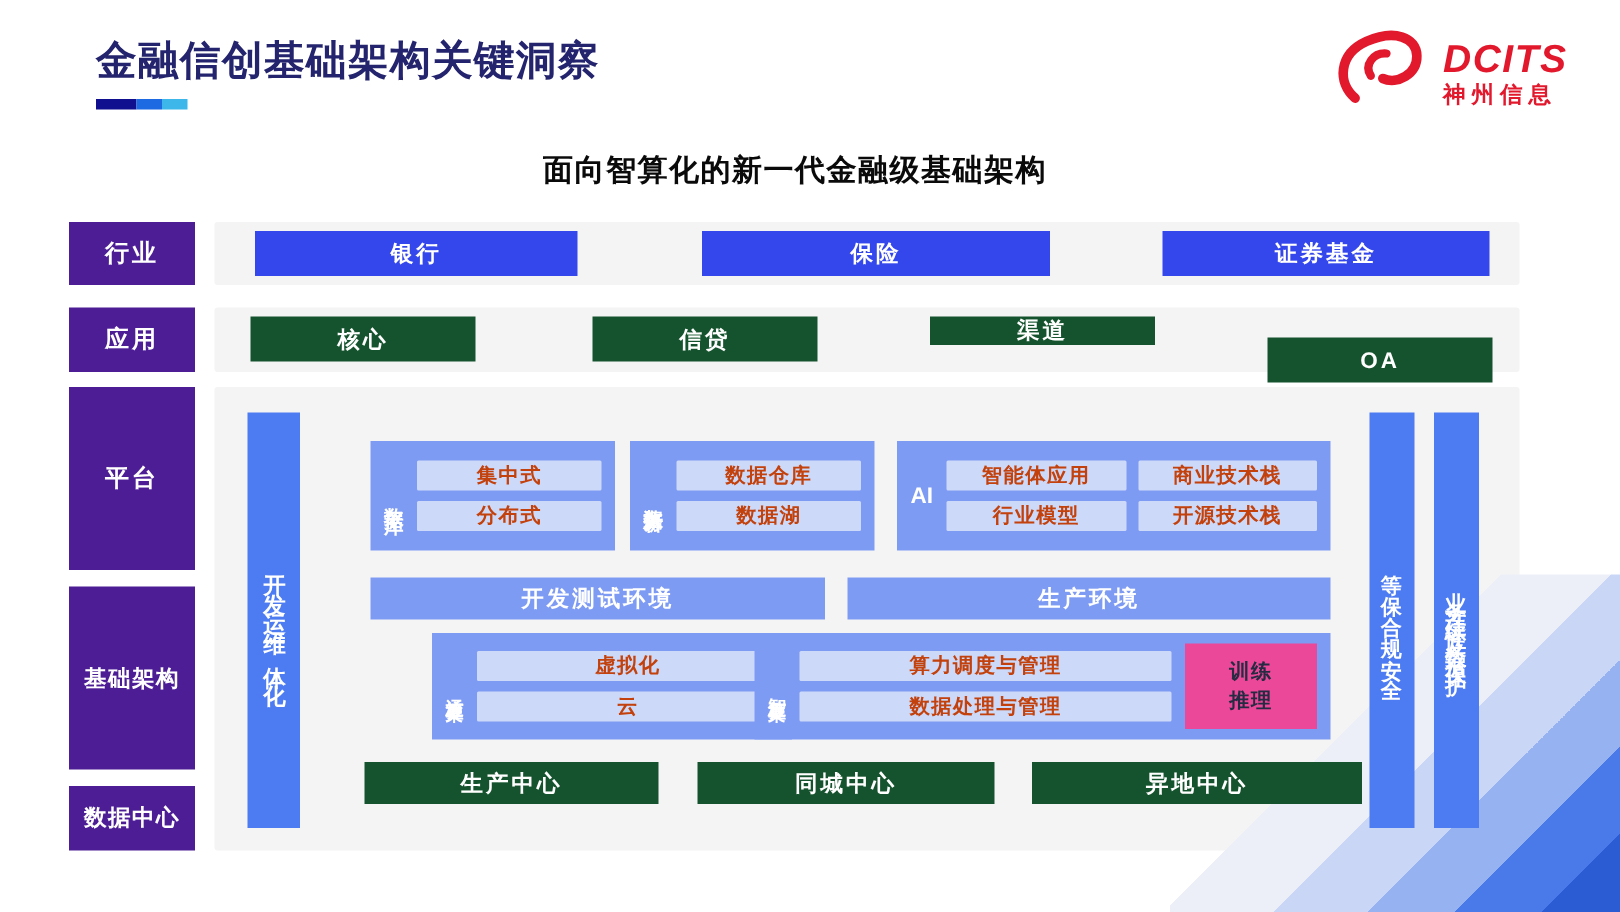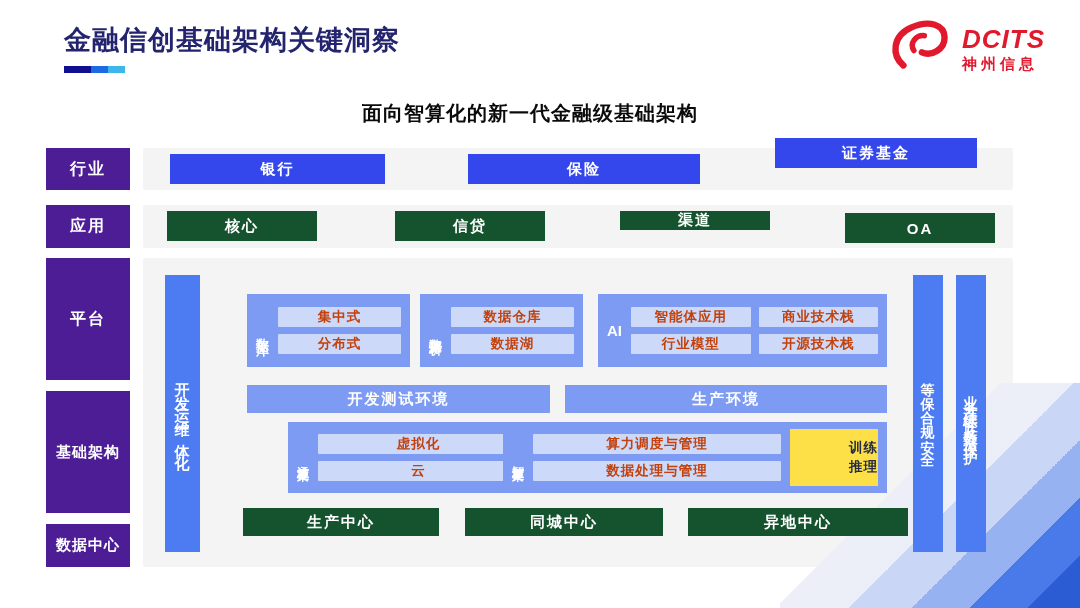--- a/index.html
+++ b/index.html
@@ -30,21 +30,21 @@
   
   .vbar{background:#4c7bf2;color:#fff;font-weight:700;display:flex;align-items:center;justify-content:center;z-index:3;}
   .vtext{writing-mode:vertical-rl;line-height:1;}
   
   .group{background:#7e9bf3;display:flex;align-items:center;padding:7px 9px;gap:9px;box-sizing:border-box;z-index:2;}
   .vlabel{color:#fff;font-weight:700;font-size:13px;writing-mode:vertical-rl;letter-spacing:2px;line-height:1;}
   .hlabel{color:#fff;font-weight:700;font-size:15px;}
   .col{display:flex;flex-direction:column;gap:7px;flex:1;justify-content:center;}
   .grid2{display:grid;grid-template-columns:1fr 1fr;gap:7px 8px;flex:1;}
   .pale{background:#cdd9f8;color:#c2410c;font-weight:700;font-size:13.5px;height:20px;display:flex;align-items:center;justify-content:center;border-radius:1px;letter-spacing:1px;}
-  .sidebox{background:#fde047;color:#242b42;font-weight:700;font-size:13.5px;width:88px;align-self:stretch;display:flex;flex-direction:column;align-items:flex-end;justify-content:center;line-height:1.35;letter-spacing:1px;}
+  .sidebox{background:#ec4899;color:#242b42;font-weight:700;font-size:13.5px;width:88px;align-self:stretch;display:flex;flex-direction:column;align-items:center;justify-content:center;line-height:1.35;letter-spacing:1px;}
   
   .stripes{right:0;bottom:0;width:300px;height:225px;z-index:1;
     background:linear-gradient(135deg,rgba(255,255,255,0) 42%,#eceff8 42%,#eceff8 56%,#c9d6f6 56%,#c9d6f6 68%,#96b2f1 68%,#96b2f1 79%,#4a79ea 79%,#4a79ea 90%,#2b5cd4 90%);}
   .z2{z-index:2;}
 </style>
 </head>
 <body>
 
 <div class="canvas">
 
@@ -75,26 +75,26 @@
   <div class="abs navy sb" style="top:524px;height:43px;font-size:15px;letter-spacing:1px;">数据中心</div>
 
   <div class="abs gray" style="top:148px;height:42px;"></div>
   <div class="abs gray" style="top:205px;height:43px;"></div>
   <div class="abs gray" style="top:258px;height:309px;"></div>
 
   <div class="abs stripes"></div>
 
   <div class="abs btn deep z2" style="left:170px;top:154px;width:215px;height:30px;">银行</div>
   <div class="abs btn deep z2" style="left:468px;top:154px;width:232px;height:30px;">保险</div>
-  <div class="abs btn deep z2" style="left:775px;top:138px;width:202px;height:30px;">证券基金</div>
+  <div class="abs btn deep z2" style="left:775px;top:154px;width:218px;height:30px;">证券基金</div>
 
   <div class="abs btn blue z2" style="left:167px;top:211px;width:150px;height:30px;">核心</div>
   <div class="abs btn blue z2" style="left:395px;top:211px;width:150px;height:30px;">信贷</div>
   <div class="abs btn blue z2" style="left:620px;top:211px;width:150px;height:19px;">渠道</div>
-  <div class="abs btn blue z2" style="left:845px;top:213px;width:150px;height:30px;">OA</div>
+  <div class="abs btn blue z2" style="left:845px;top:225px;width:150px;height:30px;">OA</div>
 
   <div class="abs vbar" style="left:165px;top:275px;width:35px;height:277px;">
     <span class="vtext" style="font-size:15px;letter-spacing:12px;">开发运维一体化</span>
   </div>
 
   <div class="abs group" style="left:247px;top:294px;width:163px;height:73px;">
     <span class="vlabel">数据库</span>
     <div class="col">
       <div class="pale">集中式</div>
       <div class="pale">分布式</div>

